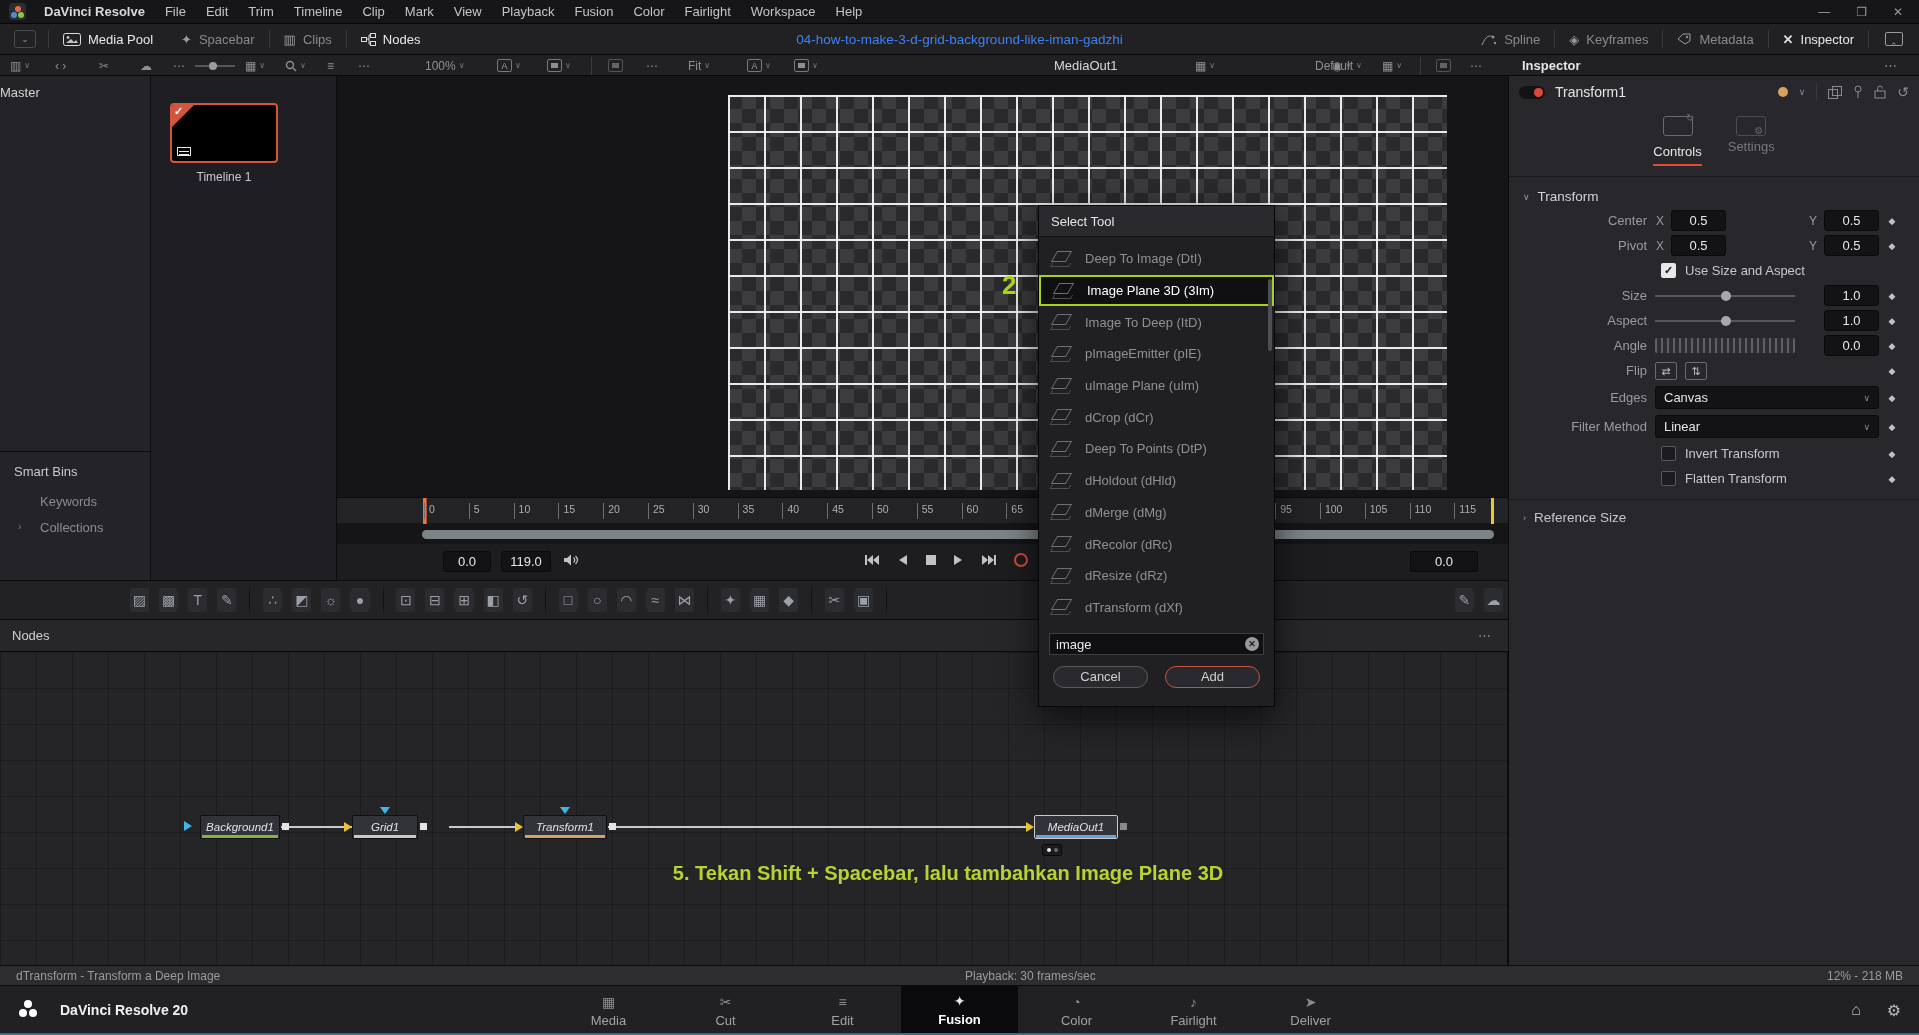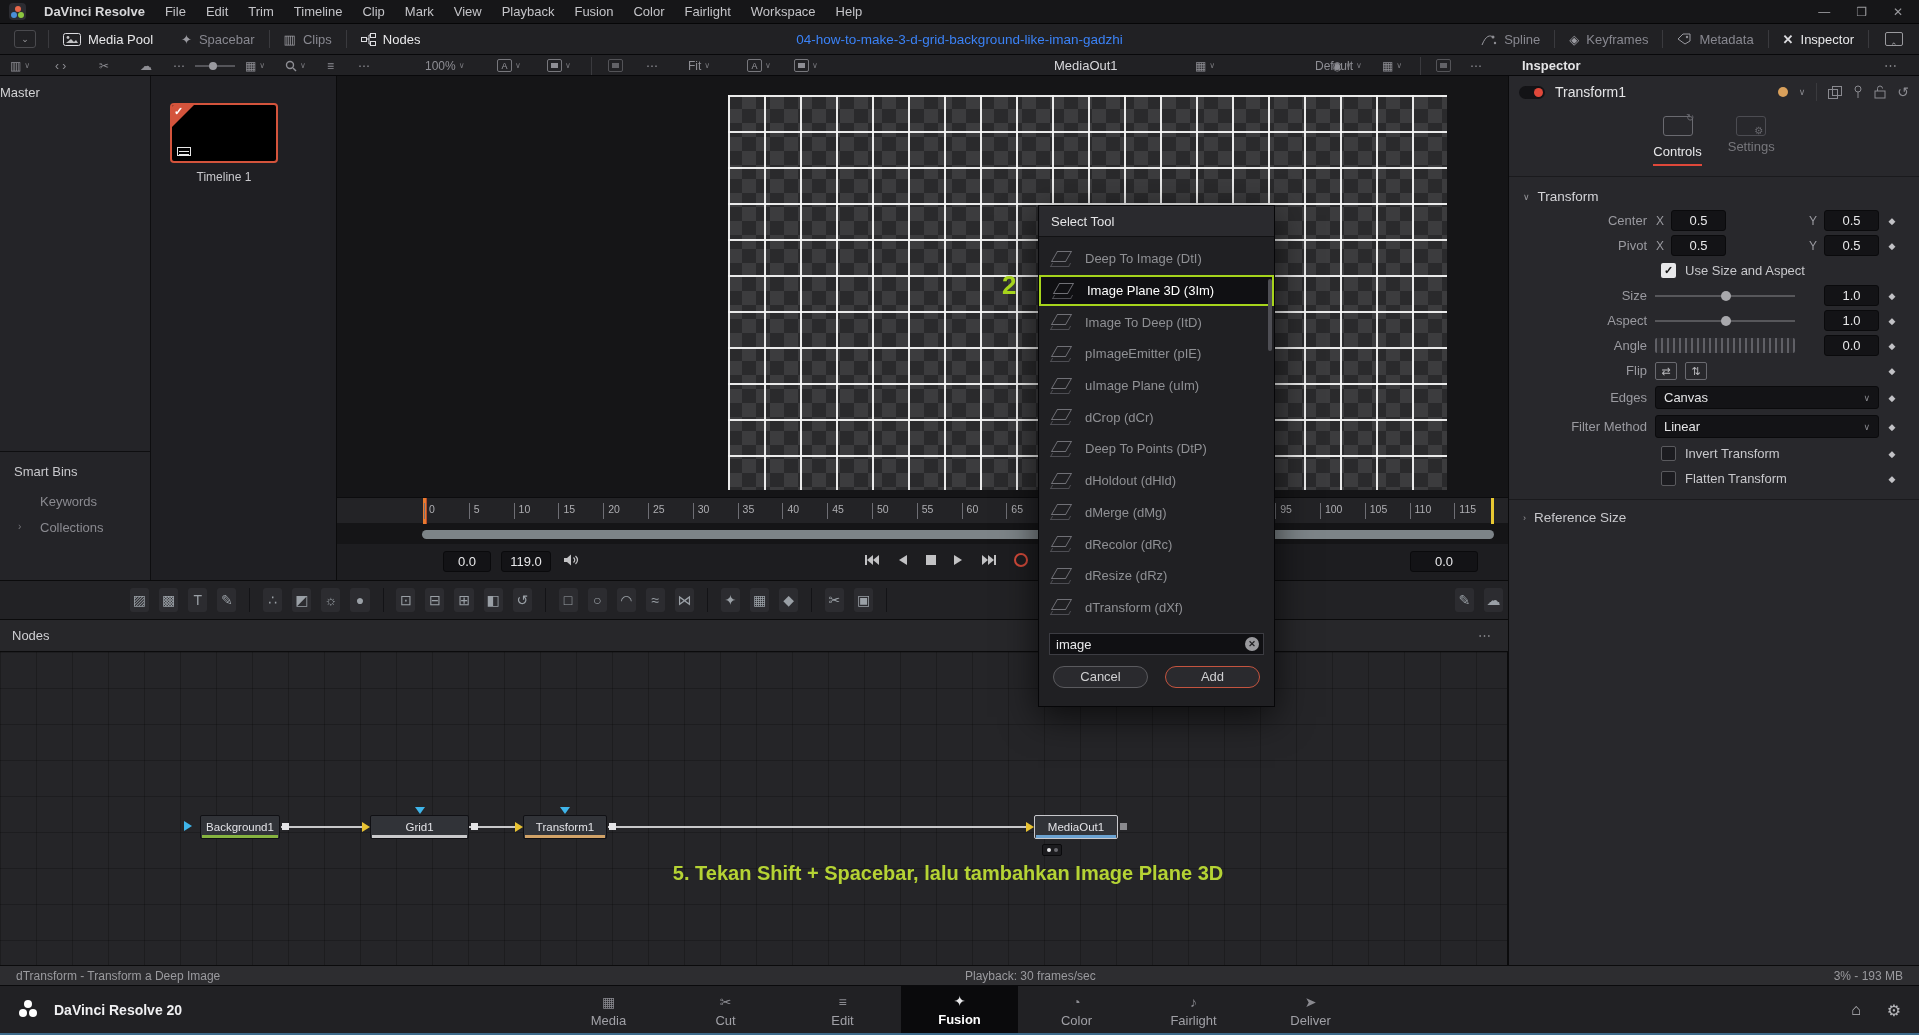--- a/index.html
+++ b/index.html
@@ -93,40 +93,40 @@
   
   #nodes-header { position:absolute; left:0; top:620px; width:1508px; height:32px; background:#27272a; border-bottom:1px solid #0b0b0c; }
   #nodes-header .t { position:absolute; left:12px; top:8px; color:#d0d0d4; font-size:13px; }
   #nodes-header .dots { position:absolute; left:1478px; top:8px; color:#9a9a9e; }
   #node-editor { position:absolute; left:0; top:652px; width:1508px; height:313px; background:#252528;
     background-image:
       repeating-linear-gradient(to right, rgba(0,0,0,.22) 0 1px, transparent 1px 36px),
       repeating-linear-gradient(to bottom, rgba(0,0,0,.22) 0 1px, transparent 1px 36px);
     border-right:1px solid #0b0b0c; }
   .wire { position:absolute; height:2px; background:#c8c8ca; top:174px; }
-  .node { position:absolute; top:163px; height:24px; background:#313338; border:1px solid #101014; border-radius:2px; color:#e2e2e6; font-size:11.5px; display:flex; align-items:center; justify-content:center; }
+  .node { position:absolute; top:163px; height:24px; background:#313338; border:1px solid #101014; border-radius:2px; color:#e2e2e6; font-size:11.5px; display:flex; align-items:center; justify-content:center;font-style:italic; }
   .node .bar { position:absolute; left:1px; right:1px; bottom:0px; height:3px; }
   .node .in { position:absolute; left:-9px; top:6px; width:0; height:0; border-top:5px solid transparent; border-bottom:5px solid transparent; border-left:8px solid #e8c232; }
   .node .out { position:absolute; right:-10px; top:7px; width:7px; height:7px; background:#e4e4e6; }
   .node .top { position:absolute; top:-9px; left:50%; margin-left:-5px; width:0; height:0; border-left:5px solid transparent; border-right:5px solid transparent; border-top:7px solid #3fb5ea; }
   .node.selected { border-color:#c8c8cc; }
   #stray-in { position:absolute; left:184px; top:169px; width:0; height:0; border-top:5px solid transparent; border-bottom:5px solid transparent; border-left:8px solid #3fb5ea; }
   #mo-badge { position:absolute; left:1042px; top:192px; width:20px; height:12px; background:#1b1b1e; border:1px solid #0a0a0c; border-radius:2px; display:flex; align-items:center; justify-content:center; gap:3px; }
   #mo-badge i { width:4px; height:4px; border-radius:50%; }
   #annotation1 { position:absolute; left:948px; top:210px; transform:translateX(-50%); color:#b5d334; font-size:20px; font-weight:bold; white-space:nowrap; }
 
   
   #statusbar { position:absolute; left:0; top:965px; width:1919px; height:20px; background:#2d2d30; border-top:1px solid #0b0b0c; font-size:12px; color:#9a9a9e; }
   #statusbar .l { position:absolute; left:16px; top:3px; }
   #statusbar .c { position:absolute; left:965px; top:3px; }
   #statusbar .r { position:absolute; right:16px; top:3px; }
 
   
   #bottombar { position:absolute; left:0; top:985px; width:1919px; height:50px; background:#212124; border-top:1px solid #0a0a0c; }
-  #brand { position:absolute; left:16px; top:12px; display:flex; align-items:center; gap:14px; color:#f0f0f2; font-weight:bold; font-size:14px; }
+  #brand { position:absolute; left:16px; top:12px; display:flex; align-items:center; gap:20px; color:#f0f0f2; font-weight:bold; font-size:14px; }
   .logo-dots { width:24px; height:24px; position:relative; }
   .logo-dots i:nth-child(1){ width:8px;height:8px;background:#fff;left:8px;top:2px;}
   .logo-dots i:nth-child(2){ width:8px;height:8px;background:#fff;left:3px;top:11px;}
   .logo-dots i:nth-child(3){ width:8px;height:8px;background:#fff;left:13px;top:11px;}
   #pages { position:absolute; left:550px; top:0; display:flex; height:50px; }
   .page { width:117px; height:50px; display:flex; flex-direction:column; align-items:center; justify-content:center; gap:2px; color:#a0a0a6; font-size:13px; }
   .page .pic { font-size:14px; color:#8a8a90; height:17px; }
   .page.active { background:#0a0a0c; color:#fff; border-bottom:2px solid #e8543f; }
   .page.active .pic { color:#e8e8ea; }
   #home-ico { position:absolute; right:58px; top:15px; color:#b8b8bc; font-size:16px; }
@@ -493,21 +493,21 @@
     <span id="stray-in"></span>
     <div class="wire" style="left:281px;width:81px"></div>
     <div class="wire" style="left:449px;width:66px"></div>
     <div class="wire" style="left:608px;width:418px"></div>
 
     <div class="node" style="left:200px;width:80px">
       <span>Background1</span>
       <span class="bar" style="background:#86b340"></span>
       <span class="out"></span>
     </div>
-    <div class="node" style="left:370px;width:99px">
+    <div class="node" style="left:352px;width:66px">
       <span>Grid1</span>
       <span class="bar" style="background:#c9c9cb"></span>
       <span class="in"></span>
       <span class="out"></span>
       <span class="top"></span>
     </div>
     <div class="node" style="left:523px;width:84px">
       <span>Transform1</span>
       <span class="bar" style="background:#d2a368"></span>
       <span class="in"></span>
@@ -652,21 +652,21 @@
     </div>
     <div id="ref-row">
       <span class="chev-s">›</span>
       <span>Reference Size</span>
     </div>
   </div>
 
   <div id="statusbar">
     <span class="l">dTransform - Transform a Deep Image</span>
     <span class="c">Playback: 30 frames/sec</span>
-    <span class="r">3% - 193 MB</span>
+    <span class="r">12% - 218 MB</span>
   </div>
 
   <div id="bottombar">
     <div id="brand">
       <span class="logo-dots">
           <i></i>
           <i></i>
           <i></i>
         </span>
       <span>DaVinci Resolve 20</span>

